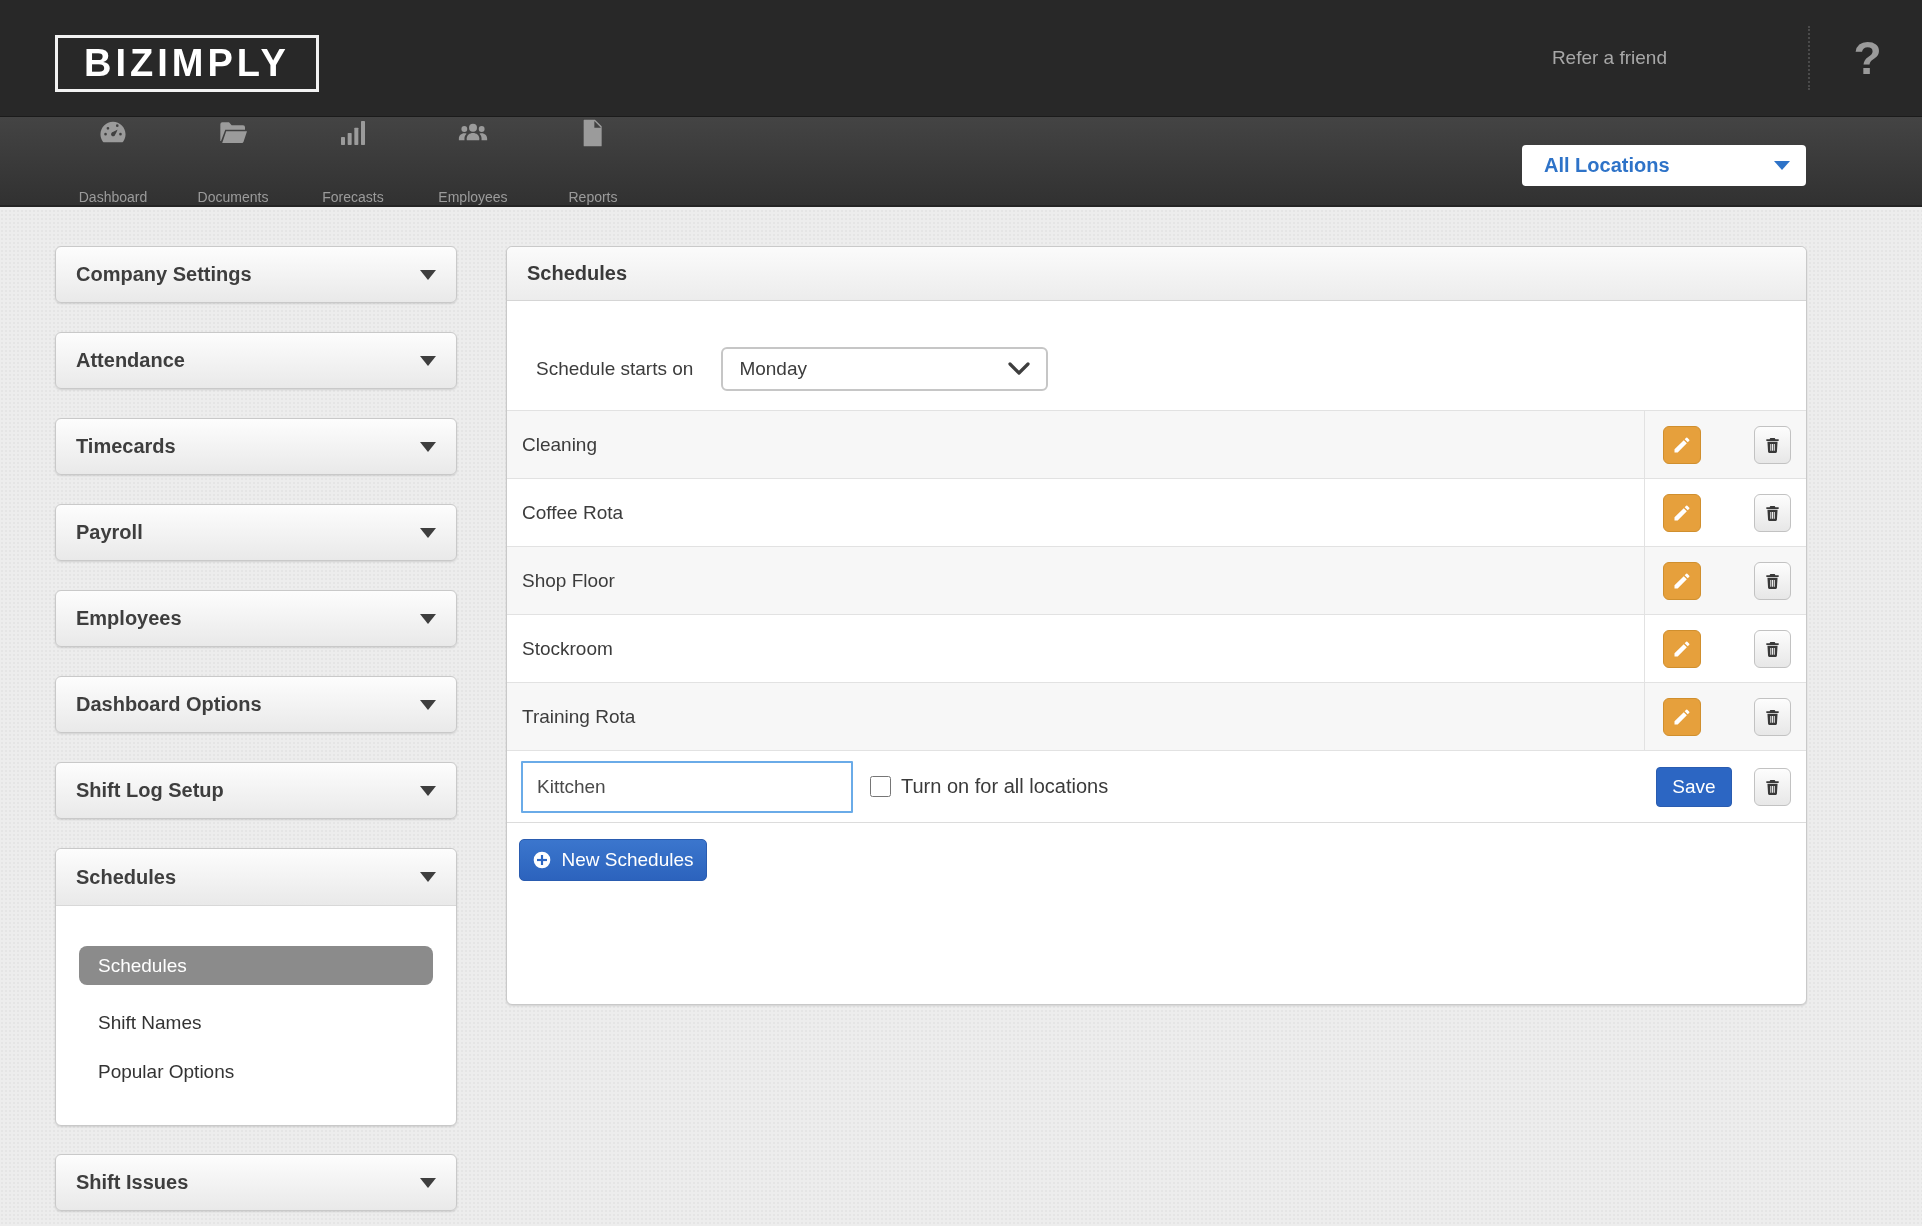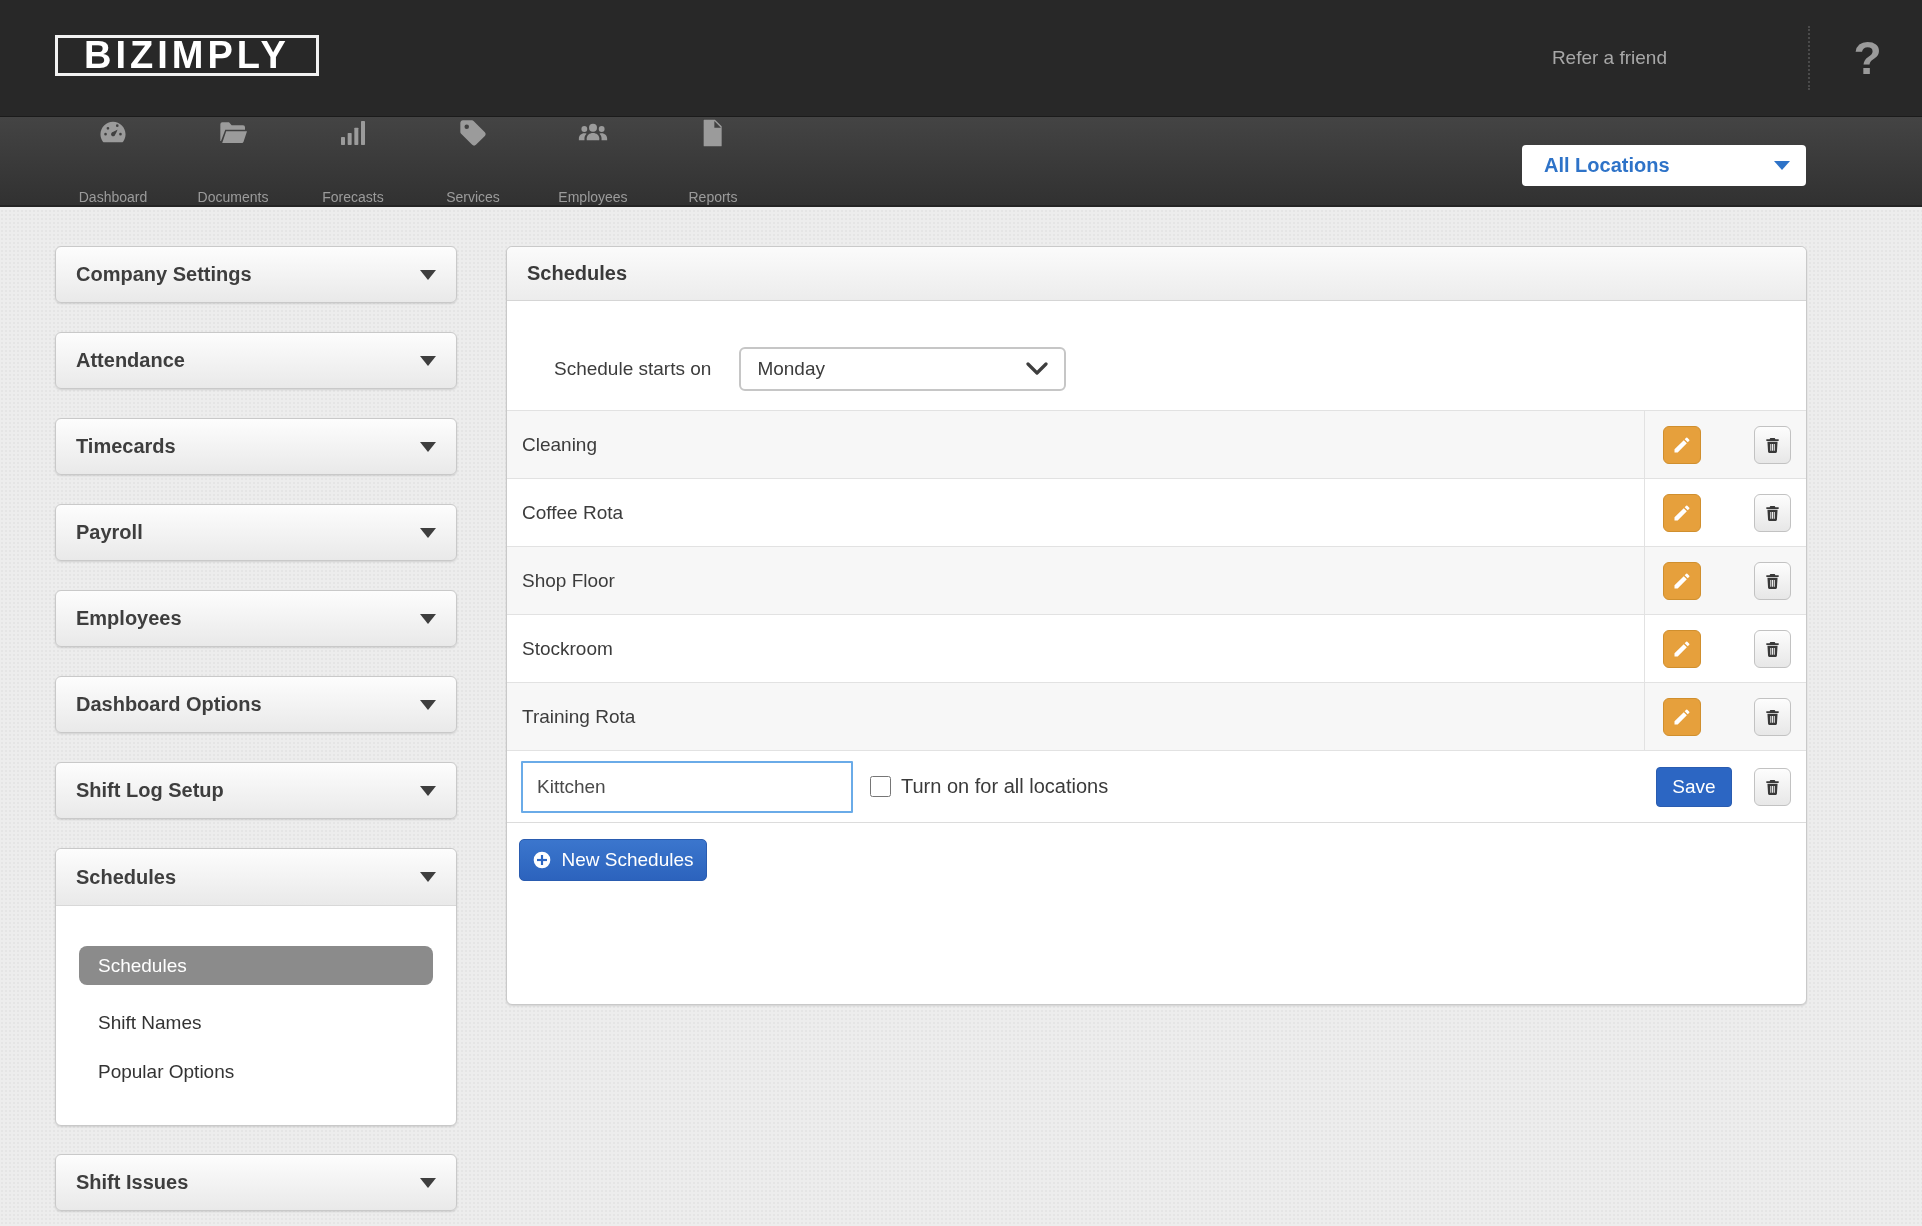--- a/index.html
+++ b/index.html
@@ -11,21 +11,21 @@
     overflow:hidden;
     color:#3c3c3c;
   }
 
   
   .topbar {
     position:absolute; top:0; left:0; width:1922px; height:116px;
     background:#282828;
   }
   .logo-box {
-    position:absolute; left:55px; top:35px; width:264px; height:41px;
+    position:absolute; left:55px; top:35px; width:264px; height:57px;
     border:3px solid #f2f2f2;
     display:flex; align-items:center; justify-content:center;
     color:#fff; font-size:38px; font-weight:bold; letter-spacing:4px;
   }
   .refer {
     position:absolute; right:255px; top:0; height:116px;
     display:flex; align-items:center;
     color:#a8a8a8; font-size:19px;
   }
   .topbar-divider {
@@ -121,21 +121,21 @@
     background:#fff; border:1px solid #c9c9c9; border-radius:6px;
     box-shadow:0 1px 2px rgba(0,0,0,0.12);
   }
   .panel-header {
     height:54px; background:linear-gradient(#fbfbfb,#ececec);
     border-bottom:1px solid #d5d5d5; border-radius:6px 6px 0 0;
     display:flex; align-items:center; padding:0 20px;
     font-size:20px; font-weight:bold; color:#3a3a3a;
   }
   .starts-row {
-    margin-top:46px; padding-left:47px;
+    margin-top:46px; padding-left:29px;
     display:flex; align-items:center; height:44px;text-align:center;
   }
   .starts-label { font-size:19px; color:#3c3c3c; }
   .select {
     margin-left:28px; width:327px; height:44px;
     border:2px solid #c6c6c6; border-radius:6px;
     display:flex; align-items:center; padding:0 16px 0 16px;
     font-size:19px; color:#3c3c3c; cursor:pointer; background:#fff;
   }
   .select svg { margin-left:auto; width:22px; height:14px; stroke:#3e3e3e; fill:none; stroke-width:3.2; stroke-linecap:round; stroke-linejoin:round; }
@@ -228,26 +228,20 @@
     <div class="nav-item">
       <svg viewBox="0 0 24 24">
           <rect x="3" y="15" width="3" height="6" rx="0.5"></rect>
           <rect x="8" y="12" width="3" height="9" rx="0.5"></rect>
           <rect x="13" y="8" width="3" height="13" rx="0.5"></rect>
           <rect x="18" y="3" width="3" height="18" rx="0.5"></rect>
         </svg>
       <span>Forecasts</span>
     </div>
 
-    <div class="nav-item">
-      <svg viewBox="0 0 24 24">
-          <path fill-rule="evenodd" d="M11.2 2.5c.5 0 1 .2 1.4.6l8.3 8.3c.8.8.8 2 0 2.8l-6.7 6.7c-.8.8-2 .8-2.8 0l-8.3-8.3a2 2 0 0 1-.6-1.4V4.5c0-1.1.9-2 2-2h6.7zM7.3 5.6a1.7 1.7 0 1 0 0 3.4 1.7 1.7 0 0 0 0-3.4z"></path>
-        </svg>
-      <span>Services</span>
-    </div>
 
     <div class="nav-item">
       <svg viewBox="0 0 24 24">
           <circle cx="12" cy="8" r="3"></circle>
           <path d="M12 12c2.6 0 4.7 1.7 4.7 3.9v1.6H7.3v-1.6c0-2.2 2.1-3.9 4.7-3.9z"></path>
           <circle cx="5.5" cy="9" r="2.2"></circle>
           <path d="M5.5 12.2c.6 0 1.2.1 1.7.3-1 .9-1.6 2-1.6 3.4v1.6H1.4v-1.3c0-2.2 1.8-4 4.1-4z"></path>
           <circle cx="18.5" cy="9" r="2.2"></circle>
           <path d="M18.5 12.2c2.3 0 4.1 1.8 4.1 4v1.3h-4.2v-1.6c0-1.4-.6-2.5-1.6-3.4.5-.2 1.1-.3 1.7-.3z"></path>
         </svg>

